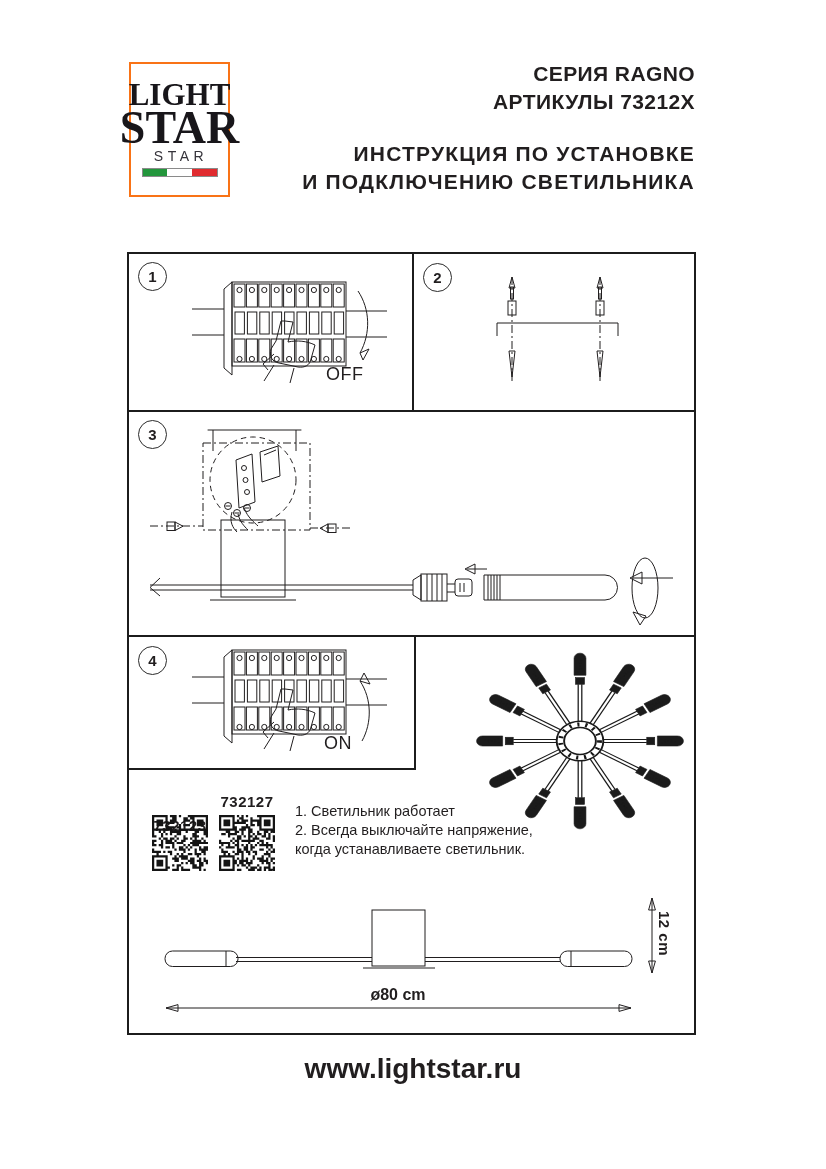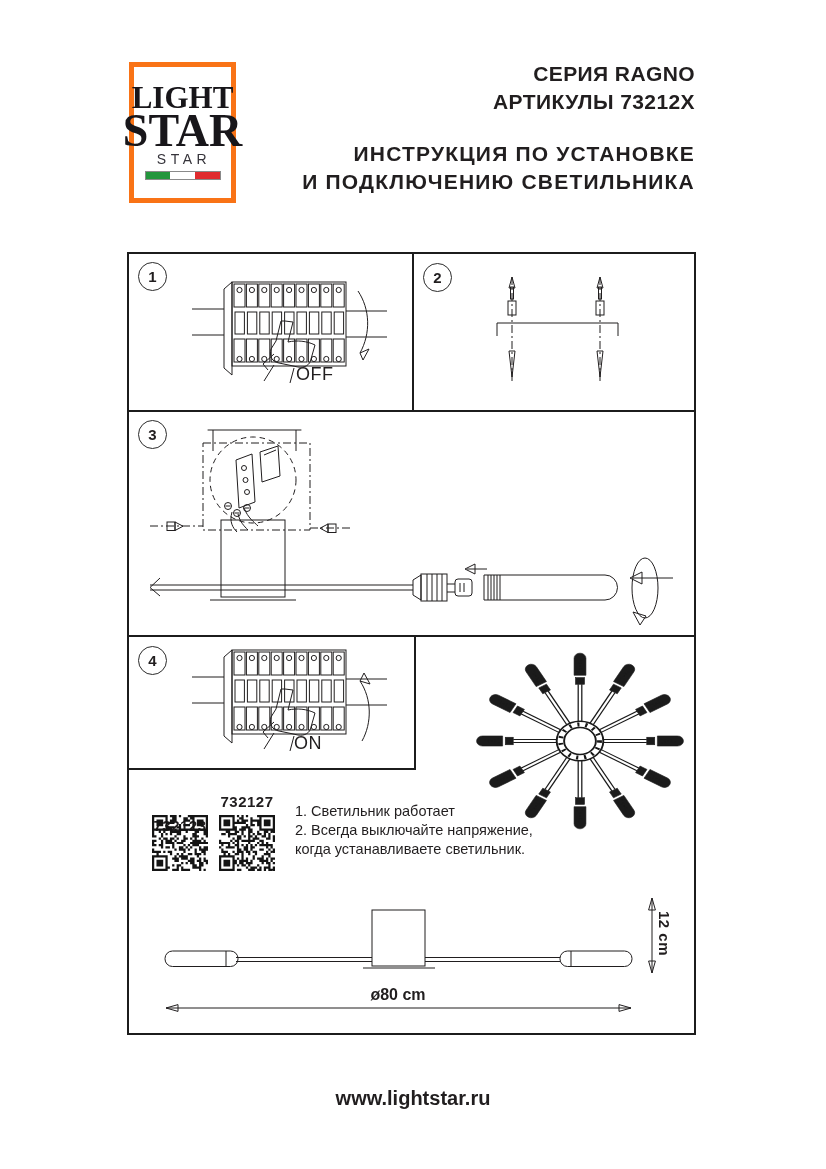--- a/index.html
+++ b/index.html
@@ -1,21 +1,21 @@
 <!DOCTYPE html>
 <html><head>
 <meta charset="utf-8">
 <style>
   html,body{margin:0;padding:0;background:#fff;}
   .page{position:relative;width:826px;height:1169px;background:#ffffff;overflow:hidden;
         font-family:"Liberation Sans","DejaVu Sans",sans-serif;color:#211e1f;}
   .abs{position:absolute;}
 
   
-  .logo-box{left:129px;top:62px;width:97px;height:131px;border:5px solid #f97316;
+  .logo-box{left:129px;top:62px;width:97px;height:131px;border:2px solid #f97316;
             display:flex;flex-direction:column;align-items:center;justify-content:flex-start;}
   .logo-word1{font-family:"Liberation Serif","DejaVu Serif",serif;font-weight:700;
               font-size:31px;line-height:30px;margin-top:16px;letter-spacing:0px;color:#18161a;}
   .logo-word2{font-family:"Liberation Serif","DejaVu Serif",serif;font-weight:700;
               font-size:46px;line-height:36px;letter-spacing:0px;color:#18161a;}
   .logo-word3{font-size:14px;line-height:16px;letter-spacing:4.5px;margin-top:2px;
               color:#35333a;font-weight:400;text-indent:3px;}
   .logo-flag{width:74px;height:7px;margin-top:4px;border:1px solid #8a8a8a;display:flex;}
   .logo-flag>div{flex:1;height:100%;}
 
@@ -32,21 +32,21 @@
   .div-h2{left:127px;top:635px;width:569px;height:2px;background:#1c1c1c;}
   .step4-box{left:127px;top:636px;width:287px;height:132px;
              border-right:2px solid #1c1c1c;border-bottom:2px solid #1c1c1c;}
 
   
   .stepc{width:27px;height:27px;border:1.6px solid #2b2b2b;border-radius:50%;
          display:flex;align-items:center;justify-content:center;
          font-size:15px;font-weight:700;color:#211e1f;background:#fff;}
 
   
-  .sw-label{font-size:18px;letter-spacing:.5px;color:#211e1f;}
+  .sw-label{font-size:18px;letter-spacing:.5px;color:#211e1f;margin-left:30px;}
 
   
   svg{display:block;}
   .sk line,.sk path,.sk rect,.sk circle,.sk ellipse{stroke:#211e1f;fill:none;stroke-width:1;}
   .blk{fill:#1b1b1b;stroke:none;}
   .hand{fill:#fff;stroke:#211e1f;stroke-width:1.2;}
   .thick{stroke-width:3.5;}
   .dashdot{stroke-dasharray:8 3 2 3;stroke-width:.9;}
 
   .chn line{stroke:#1a1a1a;stroke-width:1.2;}
@@ -56,21 +56,21 @@
   .ringc{fill:#fff;stroke:#1a1a1a;stroke-width:1.8;}
   .ringd{fill:none;stroke:#161616;stroke-width:4.6;stroke-dasharray:2 5.6;}
 
   
   .qr-label{font-size:15px;font-weight:700;letter-spacing:.5px;text-align:center;width:60px;}
   .notes{font-size:14.5px;line-height:19px;color:#211e1f;}
 
   
   .dim-w{width:120px;text-align:center;font-weight:700;font-size:16px;}
   .dim-h{writing-mode:vertical-rl;font-weight:700;font-size:15px;letter-spacing:.5px;}
-  .footer{left:0;top:1087px;width:826px;text-align:center;font-weight:700;font-size:20px;color:#211e1f;}
+  .footer{left:0;top:1053px;width:826px;text-align:center;font-weight:700;font-size:28px;color:#211e1f;}
 </style>
 </head>
 <body>
 
 <div class="page">
 
   <div class="abs logo-box">
     <div class="logo-word1">LIGHT</div>
     <div class="logo-word2">STAR</div>
     <div class="logo-word3">STAR</div>

